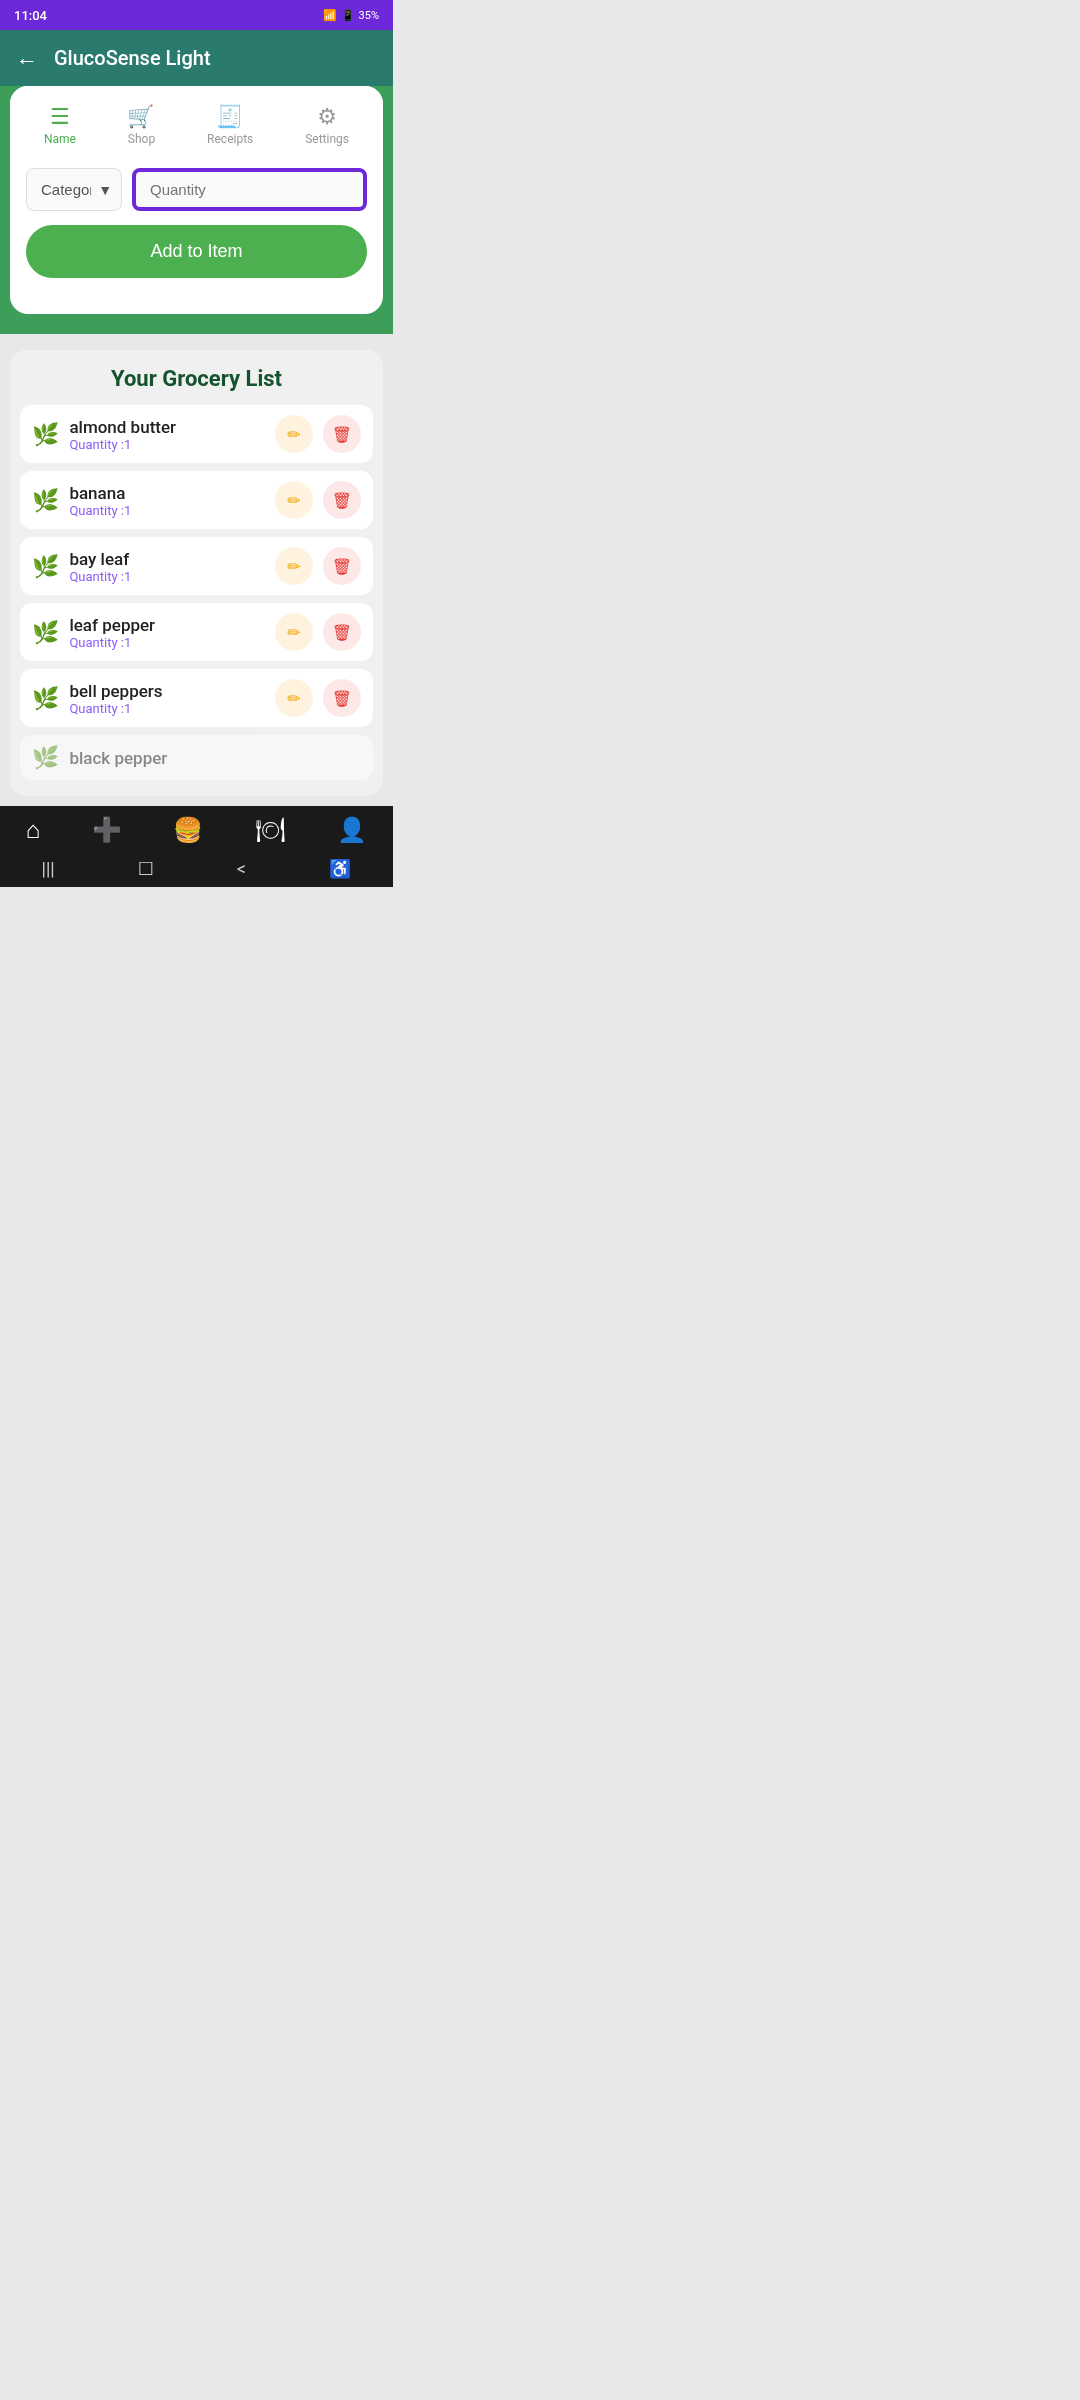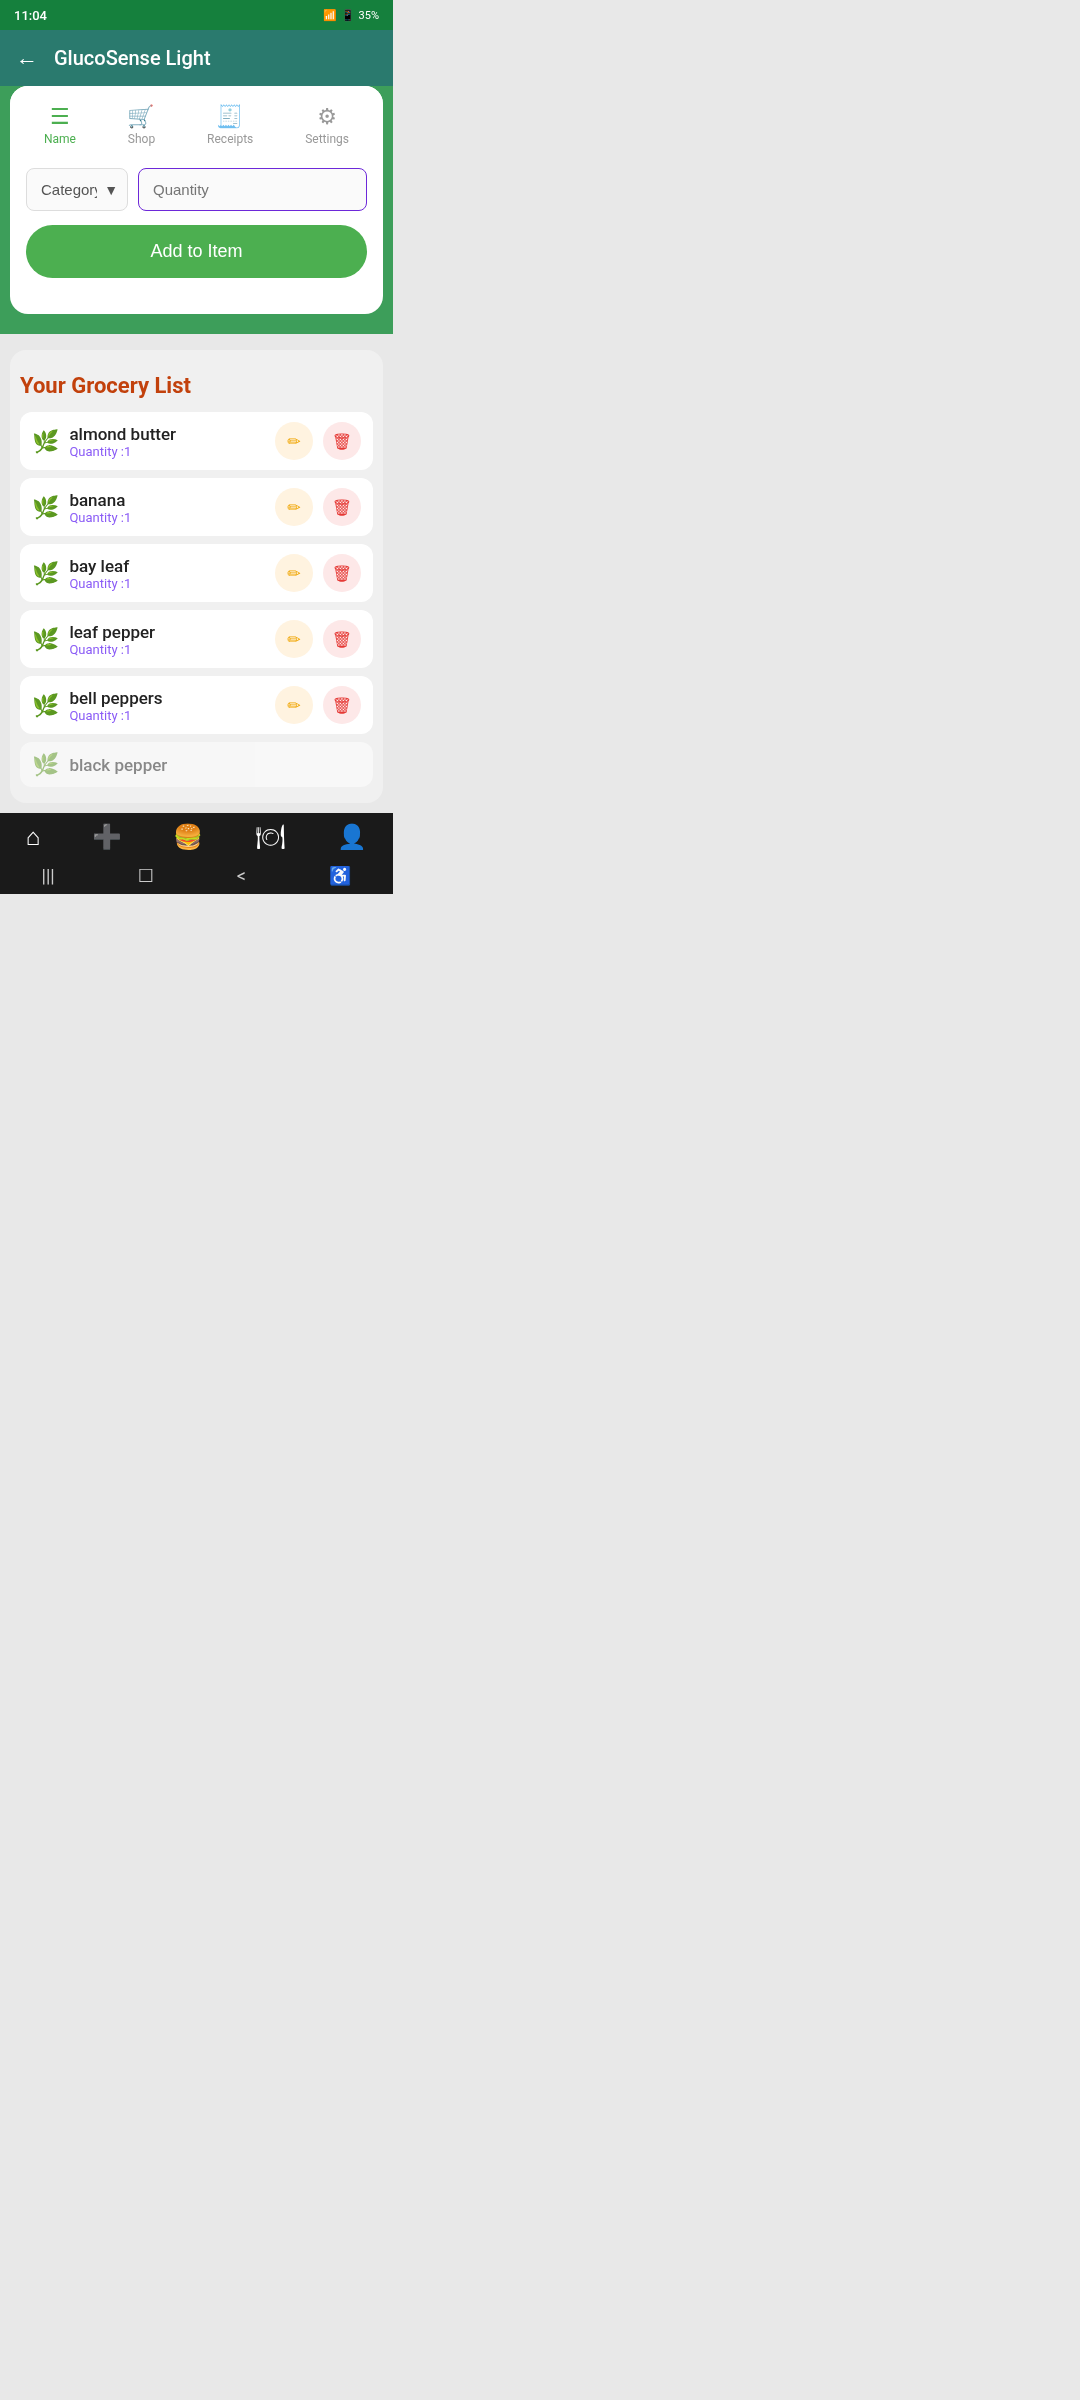--- a/index.html
+++ b/index.html
@@ -8,21 +8,21 @@
     body {
       width: 393px;
       min-height: 873px;
       font-family: 'Roboto', Arial, sans-serif;
       background: #e8e8e8;
       overflow-x: hidden;
     }
 
     
     .status-bar {
-      background: #15803d;
+      background: #6d28d9;
       display: flex;
       justify-content: space-between;
       align-items: center;
       padding: 6px 14px;
       height: 30px;
     }
     .status-time {
       color: white;
       font-size: 13px;
       font-weight: 500;
@@ -140,21 +140,21 @@
       position: absolute;
       right: 10px;
       top: 50%;
       transform: translateY(-50%);
       color: #555;
       pointer-events: none;
       font-size: 14px;
     }
     .form-quantity {
       flex: 1;
-      border: 1px solid #6d28d9;
+      border: 4px solid #6d28d9;
       border-radius: 8px;
       padding: 8px 14px;
       font-size: 15px;
       color: #999;
       background: #fafafa;
       outline: none;
     }
     .add-btn {
       width: 100%;
       background: #4caf50;
@@ -169,26 +169,25 @@
     }
 
     
     .grocery-section {
       background: #f0f0f0;
       border-radius: 16px;
       margin: 16px 10px 10px;
       padding: 16px 10px 8px;
     }
     .grocery-title {
-      text-align: left;
+      text-align: center;
       font-size: 22px;
       font-weight: 700;
-      color: #c2410c;
+      color: #14532d;
       margin-bottom: 14px;
-      margin-top: 7px;
     }
     .grocery-item {
       display: flex;
       align-items: center;
       background: white;
       border-radius: 12px;
       padding: 10px 12px;
       margin-bottom: 8px;
       gap: 10px;
     }

